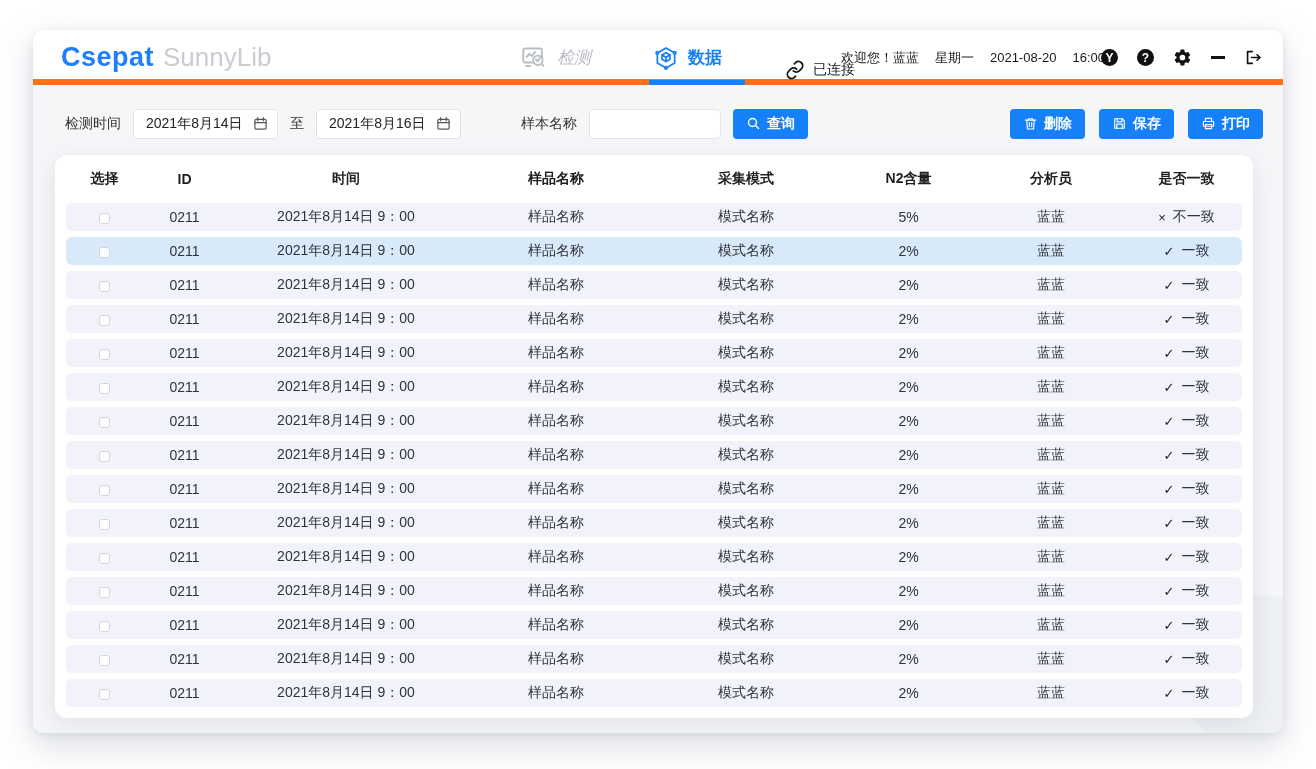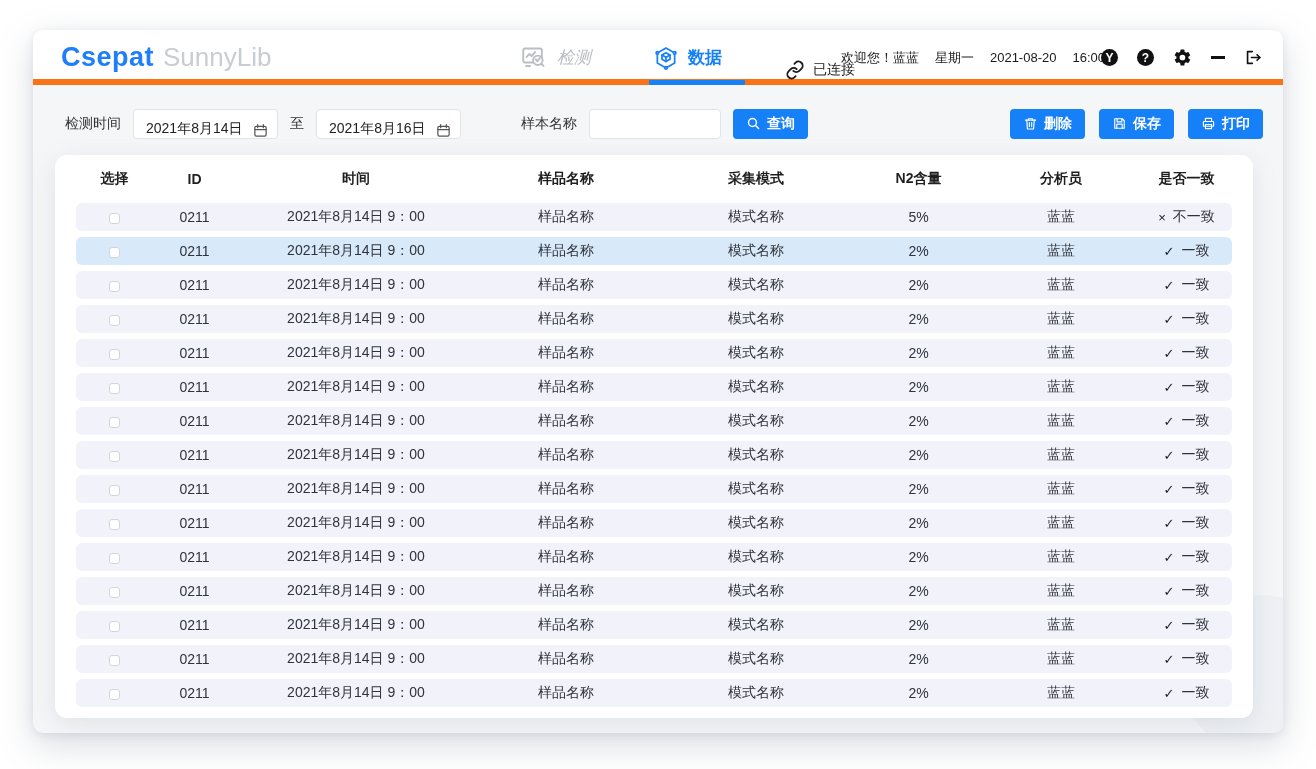--- a/index.html
+++ b/index.html
@@ -29,37 +29,37 @@
   .header-icons { position:absolute; right:20px; top:0; height:55px; display:flex; align-items:center; gap:19px; }
   .hicon { display:flex; align-items:center; justify-content:center; cursor:pointer; }
   .circle-badge { width:17px; height:17px; border-radius:50%; background:#111; color:#fff;
     display:flex; align-items:center; justify-content:center; font-size:12px; font-weight:700; }
   .minus-bar { width:14px; height:2.4px; background:#111; }
   
   .filterbar { position:absolute; left:0; top:67px; width:100%; height:53px;
     display:flex; align-items:center; padding-left:32px; padding-right:20px; }
   .flabel { font-size:14px; color:#333; white-space:nowrap; }
   .dateinput { width:145px; height:30px; background:#fff; border:1px solid #e1e3e8; border-radius:4px;
-    display:flex; align-items:flex-end; justify-content:space-between; padding:0 9px 0 12px;
+    display:flex; align-items:center; justify-content:space-between; padding:0 9px 0 12px;
     font-size:14px; color:#222; margin-left:12px; cursor:pointer; }
   .to { margin:0 12px; font-size:14px; color:#333; }
   .textinput { width:132px; height:30px; background:#fff; border:1px solid #e1e3e8; border-radius:4px;
     margin-left:12px; font-size:14px; color:#222; padding:0 10px; outline:none; }
   .btn { height:30px; border:none; border-radius:4px; background:var(--primary); color:#fff;
     font-size:14px; display:flex; align-items:center; gap:6px; padding:0 13px; cursor:pointer;
     font-family:inherit;font-weight:bold; }
   .btn-query { margin-left:12px; }
   .spacer { flex:1; }
   .actions { display:flex; gap:14px; }
   
   .deco-circle { position:absolute; right:-58px; top:565px; width:160px; height:160px;
     border-radius:50%; background:#eef0f4; }
   
   .card { position:absolute; left:22px; top:125px; width:1198px; height:563px; background:#fff;
-    border-radius:12px; box-shadow:0 6px 22px rgba(150,158,175,.22); padding:0 21px; }
+    border-radius:12px; box-shadow:0 6px 22px rgba(150,158,175,.22); padding:0 11px; }
   .grid-row { display:grid; grid-template-columns:77px 83px 240px 180px 200px 125px 160px 1fr;
     align-items:center; }
   .thead { height:48px; font-size:14px; font-weight:700; color:#1f1f1f; }
   .thead > div { text-align:center; }
   .trow { height:28px; margin-bottom:6px; border-radius:6px; background:var(--row-bg);
     font-size:14px; color:#2f333a; cursor:pointer; }
   .trow.highlight { background:var(--row-selected); }
   .trow > div { text-align:center; overflow:hidden; white-space:nowrap; }
   .cb { display:inline-block; width:11px; height:11px; border:1px solid #d2d5dc; border-radius:3px;
     background:rgba(255,255,255,.95); vertical-align:middle; cursor:pointer; }

